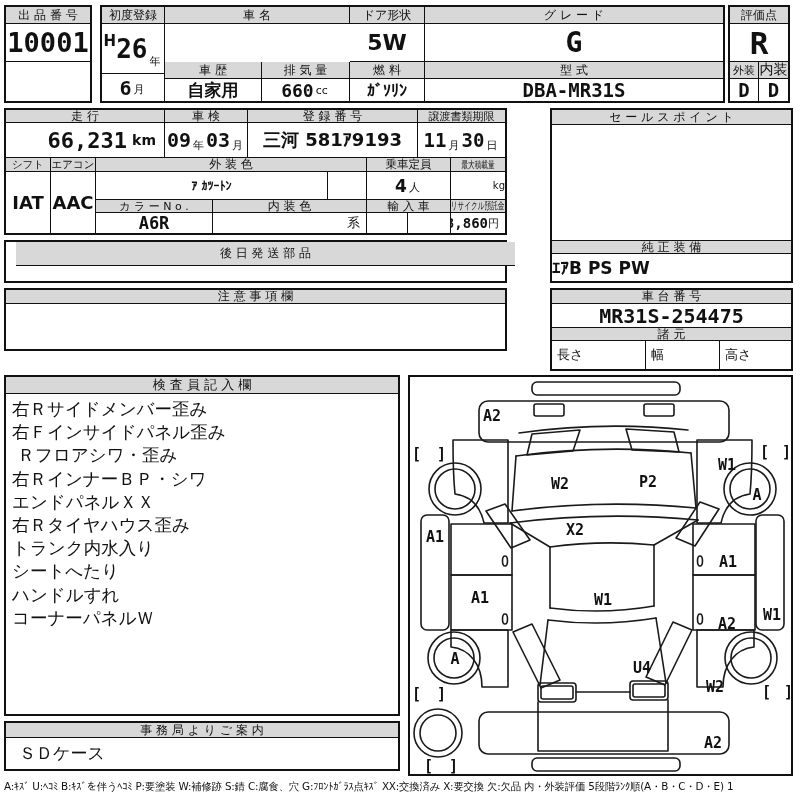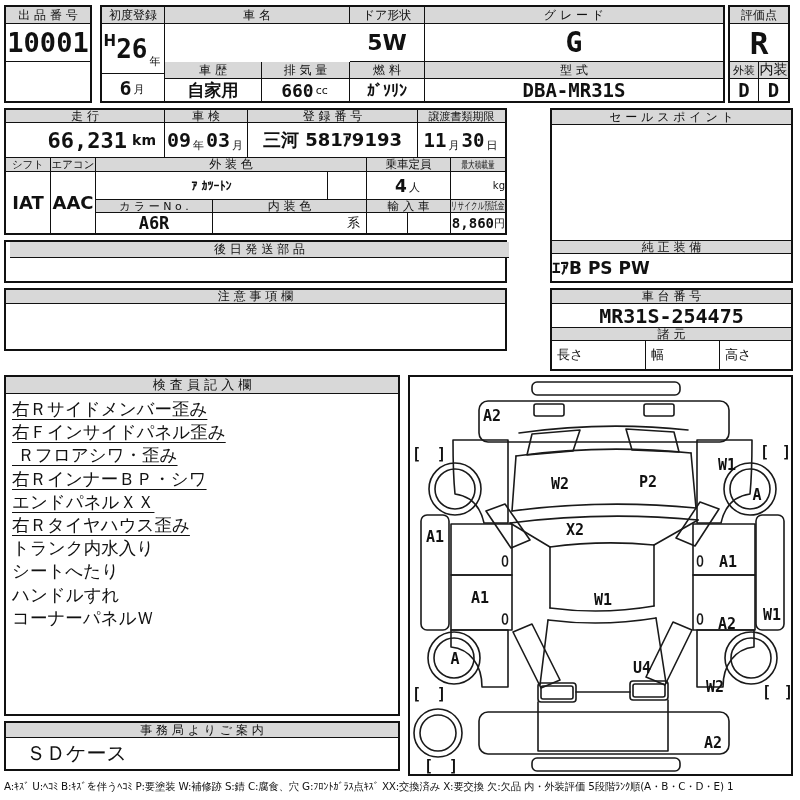--- a/index.html
+++ b/index.html
@@ -11,21 +11,21 @@
   .bB{border-bottom:1px solid #111}
   .bT{border-top:1px solid #111}
   .mono{font-family:"DejaVu Sans Mono","Liberation Mono",monospace}
   .b{font-weight:bold}
   .left{justify-content:flex-start}
   .right{justify-content:flex-end}
   .u16{font-size:11px;align-self:flex-end;margin:0 2px 4px 2px}
   .sqz{transform:scaleX(.66);transform-origin:50% 50%;white-space:nowrap}
   .sp-item{font-size:16.5px;font-weight:bold;line-height:23px;white-space:nowrap}
   .insp-item{font-size:17.5px;line-height:23.2px;white-space:pre}
-  .insp-item.u{text-decoration:underline;text-underline-offset:4px}
+  .insp-item.u{text-underline-offset:4px}
   .legend{position:absolute;left:4px;top:780px;width:792px;font-size:10.4px;letter-spacing:-.2px;white-space:nowrap;color:#111}
   svg text{font-family:"DejaVu Sans Mono","Liberation Mono",monospace;font-size:15px;font-weight:bold;fill:#111}
 </style>
 </head>
 <body>
 
 <div class="box" style="left:4px;top:5px;width:88px;height:98px">
   <div class="cell hdr bB" style="left:0;top:0;width:84px;height:17px">出 品 番 号</div>
   <div class="cell bB mono b" style="left:0;top:17px;width:84px;height:38px;font-size:27px">10001</div>
   <div class="cell" style="left:0;top:55px;width:84px;height:39px"></div>
@@ -118,34 +118,34 @@
   <div class="cell hdr bR bB" style="left:207px;top:90px;width:154px;height:13px">内 装 色</div>
   <div class="cell hdr bR bB" style="left:361px;top:90px;width:84px;height:13px;font-size:11.5px">輸 入 車</div>
   <div class="cell hdr bB" style="left:445px;top:90px;width:54px;height:13px;font-size:10px">
       <span class="sqz">リサイクル預託金</span>
     </div>
 
   <div class="cell bR mono b" style="left:90px;top:103px;width:117px;height:20px;font-size:17px">A6R</div>
   <div class="cell bR right" style="left:207px;top:103px;width:154px;height:20px;font-size:13px;padding-right:6px">系</div>
   <div class="cell bR" style="left:361px;top:103px;width:41px;height:20px"></div>
   <div class="cell bR" style="left:402px;top:103px;width:43px;height:20px"></div>
-  <div class="cell right" style="left:445px;top:103px;width:54px;height:20px;padding-right:0">
+  <div class="cell right" style="left:445px;top:103px;width:54px;height:20px;padding-right:6px">
     <span class="mono b" style="font-size:14px">8,860</span>
       <span style="font-size:11px">円</span>
   </div>
 </div>
 
 <div class="box" style="left:550px;top:108px;width:243px;height:175px">
   <div class="cell hdr bB" style="left:0;top:0;width:239px;height:15px">セ ー ル ス ポ イ ン ト</div>
   <div class="cell hdr bT bB" style="left:0;top:130px;width:239px;height:14px">純 正 装 備</div>
   <div class="cell left b" style="left:0;top:144px;width:239px;height:27px;font-size:17px;padding-left:0">ｴｱB PS PW</div>
 </div>
 
 <div class="box" style="left:4px;top:240px;width:503px;height:43px">
-  <div class="cell hdr bB" style="left:4px;top:0;width:499px;height:16px">後 日 発 送 部 品</div>
+  <div class="cell hdr bB" style="left:10px;top:0;width:499px;height:24px">後 日 発 送 部 品</div>
   <div class="cell" style="left:0;top:14px;width:499px;height:25px"></div>
 </div>
 
 <div class="box" style="left:4px;top:288px;width:503px;height:63px">
   <div class="cell hdr bB" style="left:0;top:0;width:499px;height:14px">注 意 事 項 欄</div>
   <div class="cell" style="left:0;top:14px;width:499px;height:65px"></div>
 </div>
 
 <div class="box" style="left:550px;top:288px;width:243px;height:83px">
   <div class="cell hdr bB" style="left:0;top:0;width:239px;height:14px">車 台 番 号</div>
@@ -167,21 +167,21 @@
     <div class="insp-item u">右Ｒタイヤハウス歪み</div>
     <div class="insp-item">トランク内水入り</div>
     <div class="insp-item">シートへたり</div>
     <div class="insp-item">ハンドルすれ</div>
     <div class="insp-item">コーナーパネルＷ</div>
   </div>
 </div>
 
 <div class="box" style="left:4px;top:721px;width:396px;height:50px">
   <div class="cell hdr bB" style="left:0;top:0;width:392px;height:15px">事 務 局 よ り ご 案 内</div>
-  <div class="cell left" style="left:0;top:15px;width:392px;height:31px;font-size:20px;padding-left:20px">ＳＤケース</div>
+  <div class="cell left" style="left:0;top:15px;width:392px;height:31px;font-size:17px;padding-left:13px">ＳＤケース</div>
 </div>
 
 <div class="box" style="left:408px;top:375px;width:385px;height:401px">
   <svg width="381" height="397" viewBox="0 0 381 397">
     <g stroke="#1a1a1a" fill="none" stroke-width="1.6" stroke-linejoin="round" stroke-linecap="round">
 
       <rect x="122" y="5" width="148" height="13" rx="5"></rect>
       <rect x="122" y="381" width="148" height="13" rx="5"></rect>
 
       <rect x="69" y="24" width="250" height="41" rx="9"></rect>

